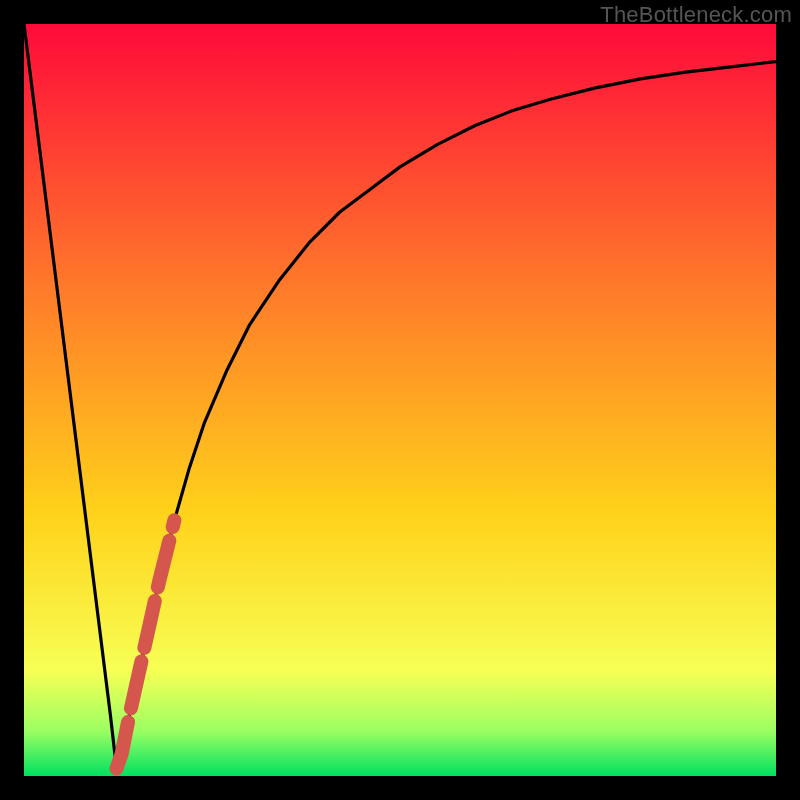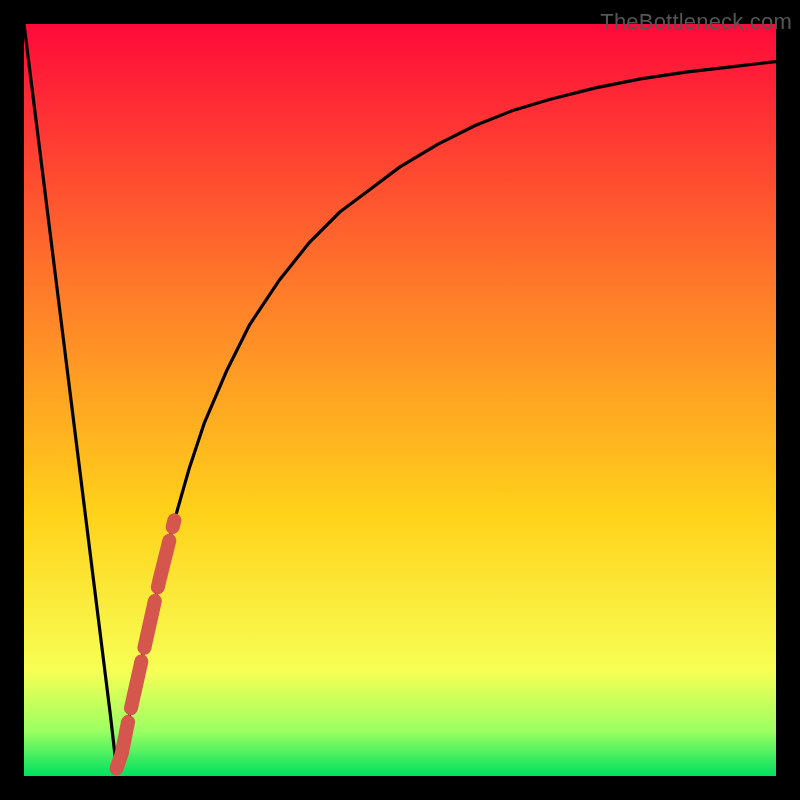--- a/index.html
+++ b/index.html
@@ -12,21 +12,21 @@
     font-family: Arial, Helvetica, sans-serif;
   }
   .outer {
     position: relative;
     width: 800px;
     height: 800px;
     background: #000;
   }
   .watermark {
     position: absolute;
-    top: 9px;
+    top: 2px;
     right: 8px;
     color: #555;
     font-size: 22px;
     font-weight: 400;
     letter-spacing: 0.2px;
     z-index: 5;
   }
   .plot {
     position: absolute;
     left: 24px;

